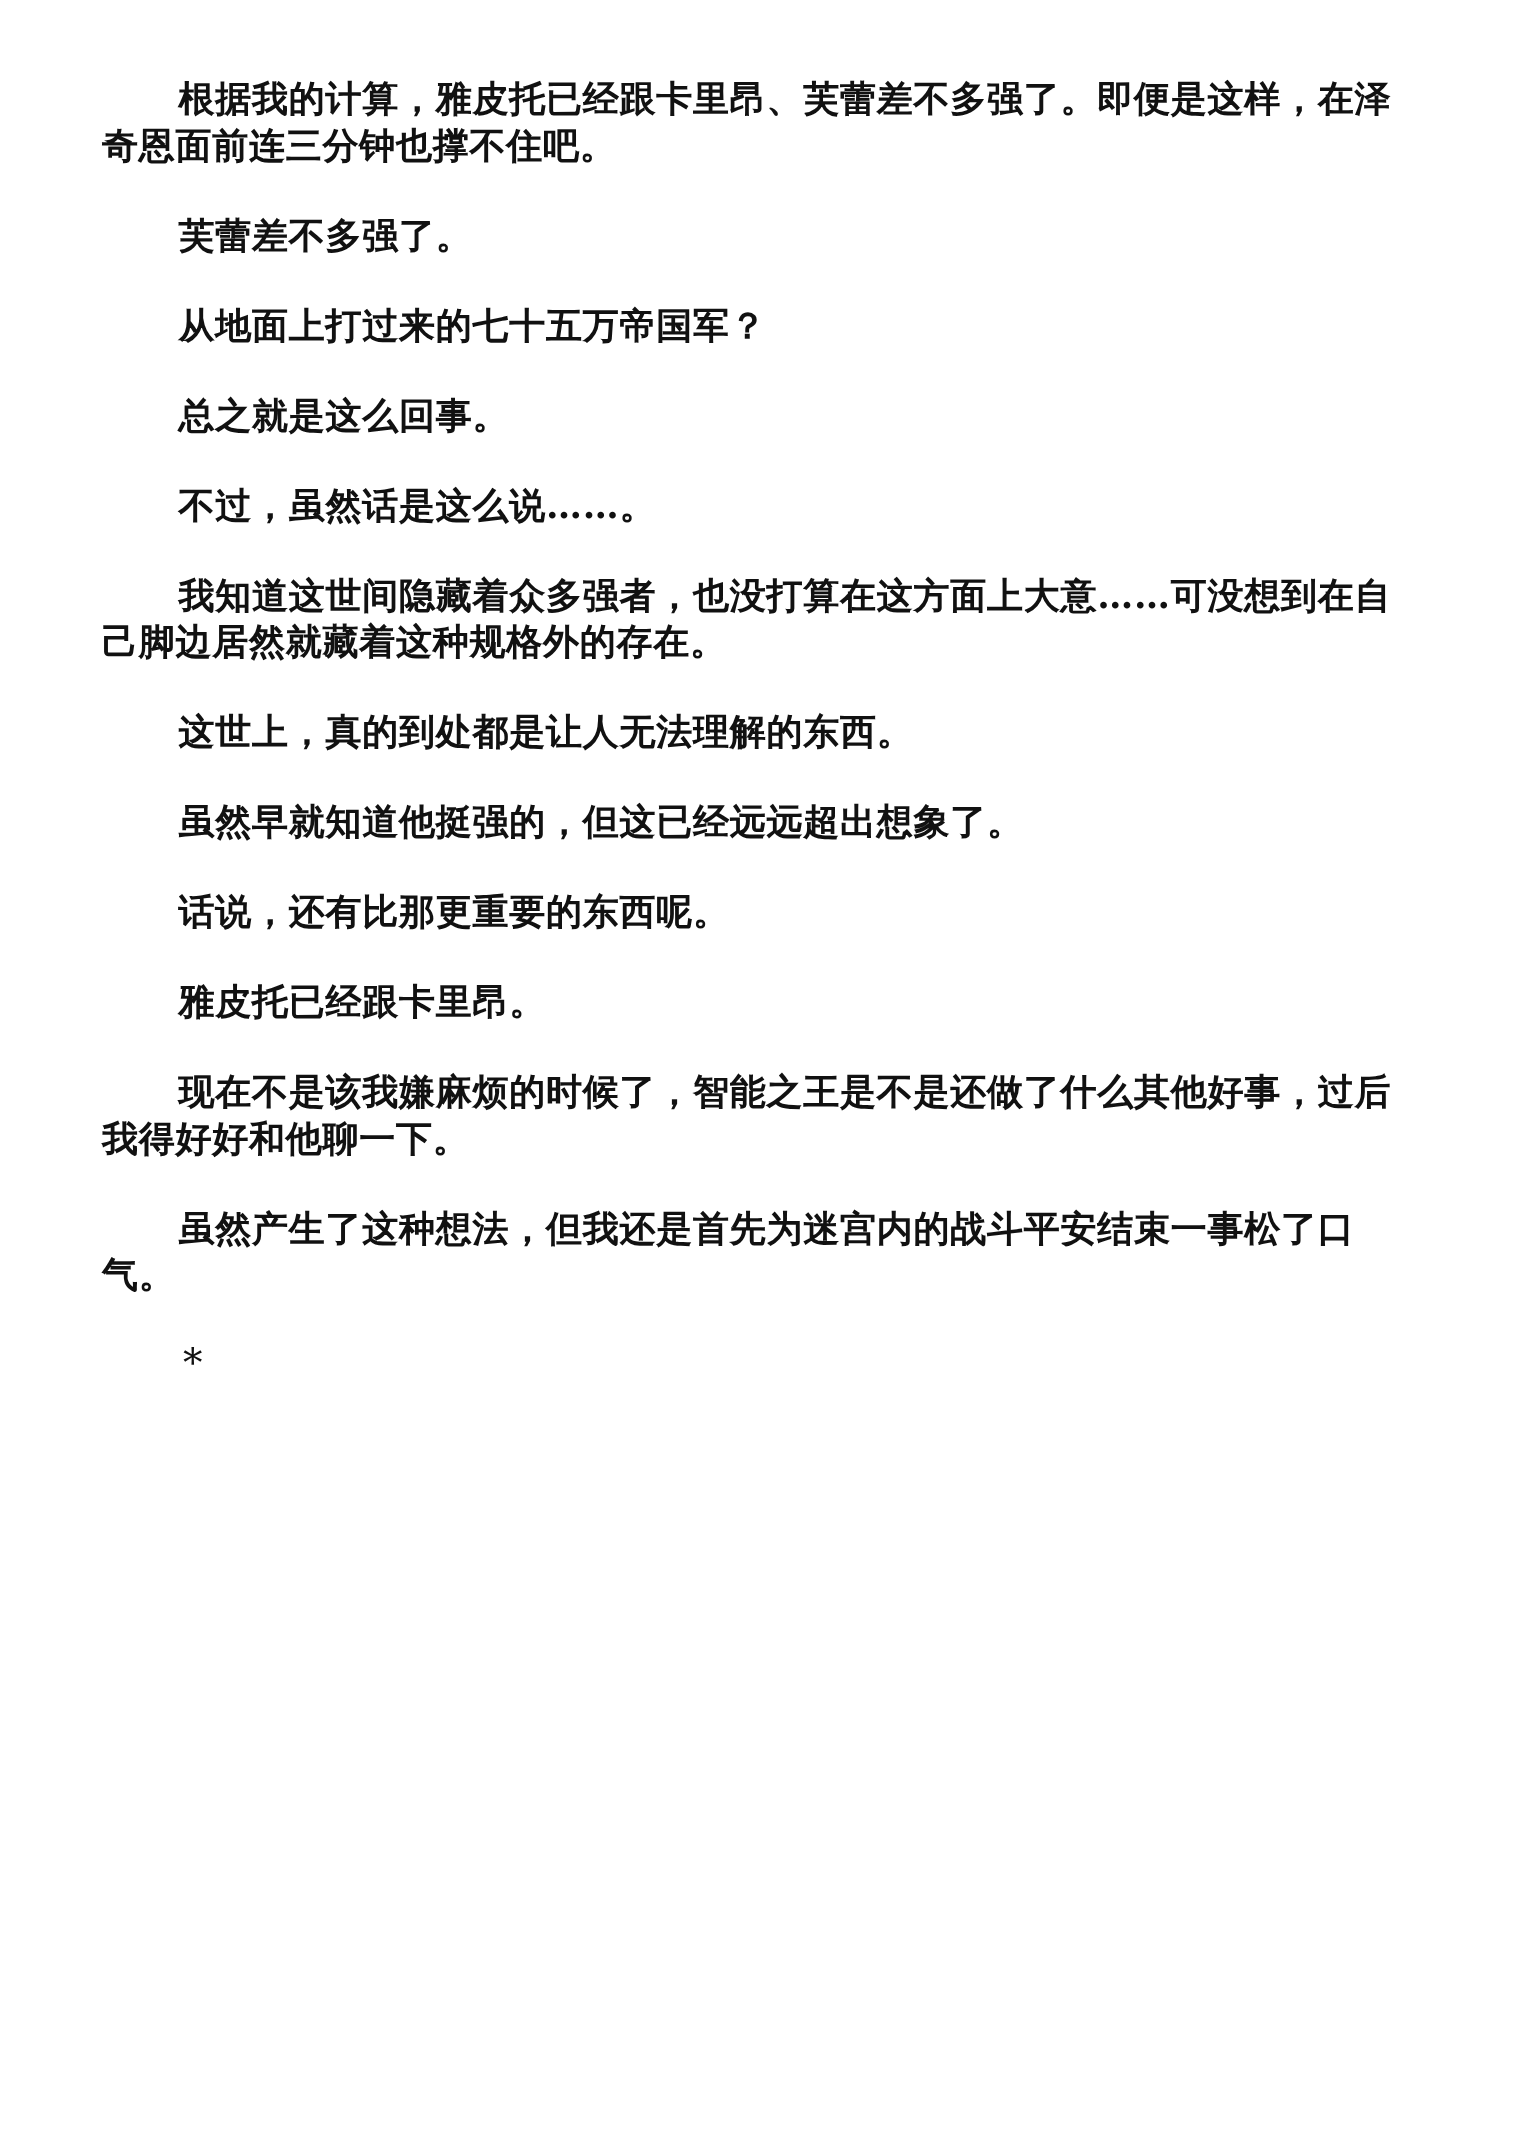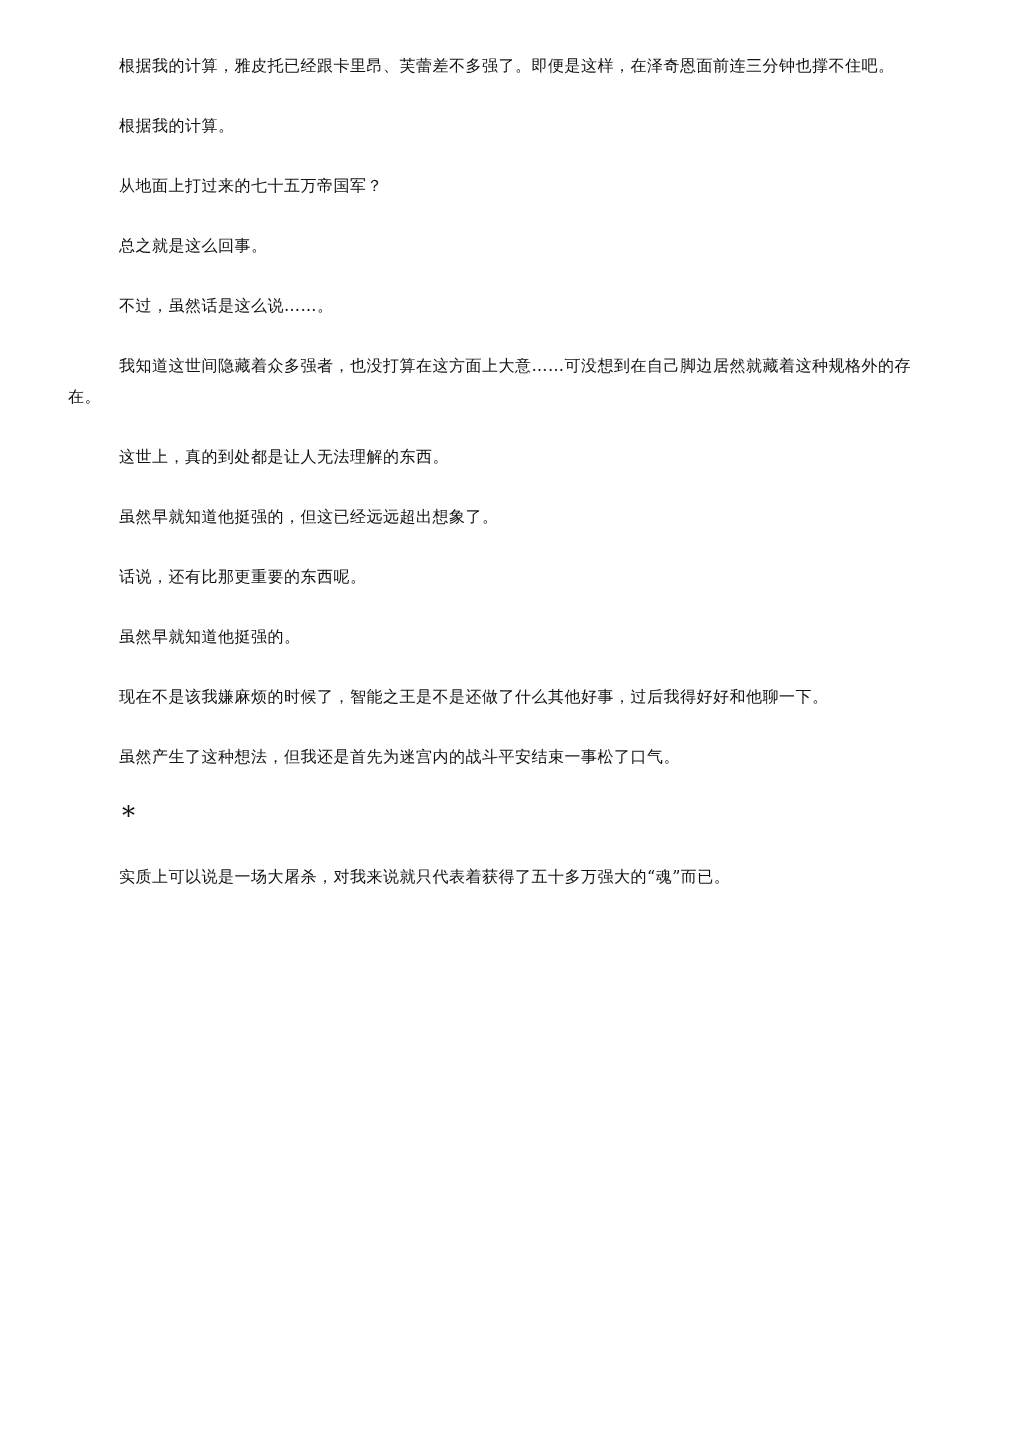--- a/index.html
+++ b/index.html
@@ -15,44 +15,44 @@
       font-family: "DejaVu Serif", "Liberation Serif", serif;
       color: #111111;
     }
     .page {
       position: absolute;
       left: 68px;
       top: 50px;
       width: 870px;
     }
     .para {
-      font-size: 16px;
+      font-size: 24px;
       line-height: 31px;
       text-indent: 51px;
       margin: 0 0 29px 0;
       letter-spacing: 0.5px;
+      font-weight: bold;
     }
     .sep {
       font-size: 26px;
       line-height: 30px;
       text-indent: 54px;
       margin: 0 0 30px 0;
     }
   </style>
 </head>
 <body>
 
 <div class="page">
   <p class="para">根据我的计算，雅皮托已经跟卡里昂、芙蕾差不多强了。即便是这样，在泽奇恩面前连三分钟也撑不住吧。</p>
-  <p class="para">根据我的计算。</p>
+  <p class="para">芙蕾差不多强了。</p>
   <p class="para">从地面上打过来的七十五万帝国军？</p>
   <p class="para">总之就是这么回事。</p>
   <p class="para">不过，虽然话是这么说……。</p>
   <p class="para">我知道这世间隐藏着众多强者，也没打算在这方面上大意……可没想到在自己脚边居然就藏着这种规格外的存在。</p>
   <p class="para">这世上，真的到处都是让人无法理解的东西。</p>
   <p class="para">虽然早就知道他挺强的，但这已经远远超出想象了。</p>
   <p class="para">话说，还有比那更重要的东西呢。</p>
-  <p class="para">虽然早就知道他挺强的。</p>
+  <p class="para">雅皮托已经跟卡里昂。</p>
   <p class="para">现在不是该我嫌麻烦的时候了，智能之王是不是还做了什么其他好事，过后我得好好和他聊一下。</p>
   <p class="para">虽然产生了这种想法，但我还是首先为迷宫内的战斗平安结束一事松了口气。</p>
   <p class="sep">*</p>
-  <p class="para">实质上可以说是一场大屠杀，对我来说就只代表着获得了五十多万强大的“魂”而已。</p>
 </div>
 
 </body></html>

